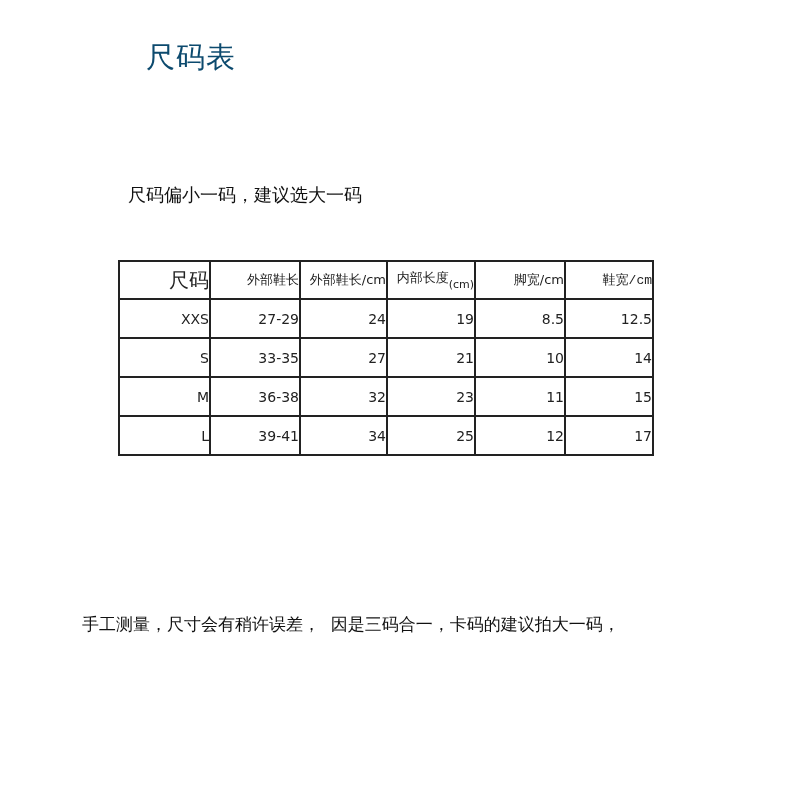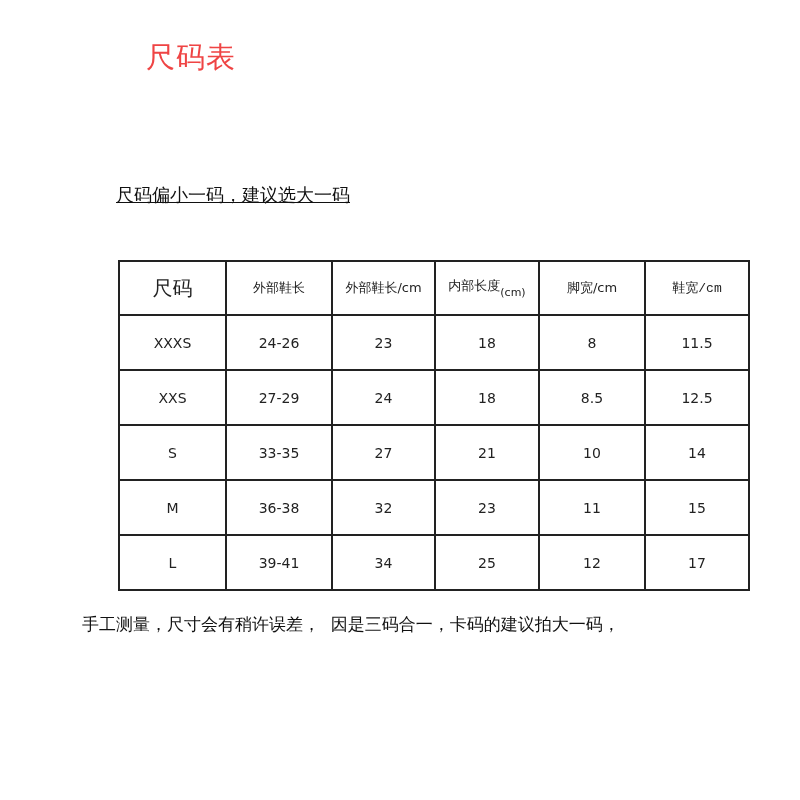--- a/index.html
+++ b/index.html
@@ -3,33 +3,33 @@
 <meta charset="utf-8">
 <style>
   html, body { margin: 0; padding: 0; }
   body {
     width: 800px; height: 800px; position: relative; overflow: hidden;
     background: #ffffff; color: #111;
     font-family: "DejaVu Sans", "Liberation Sans", sans-serif;
   }
   .title {
     position: absolute; left: 146px; top: 38px;
-    font-size: 29px; font-weight: normal; letter-spacing: 1px; color: #ef4444;
+    font-size: 29px; font-weight: normal; letter-spacing: 1px; color: #0c4a6e;
   }
   .note-top {
-    position: absolute; left: 116px; top: 183px;
-    font-size: 18px; color: #111; text-decoration: underline;
+    position: absolute; left: 128px; top: 183px;
+    font-size: 18px; color: #111;
   }
   table.size {
     position: absolute; left: 118px; top: 260px;
     border-collapse: collapse;
   }
   table.size td, table.size th {
-    border: 2px solid #222; text-align: center; font-weight: normal;
-    font-size: 14px; color: #222; padding: 8px; height: 37px;
+    border: 2px solid #222; text-align: right; font-weight: normal;
+    font-size: 14px; color: #222; padding: 0; height: 37px;
   }
   table.size th { height: 36px; font-size: 13px; }
   table.size th.big { font-size: 20px; }
   .c0 { width: 89px; } .c1 { width: 88px; } .c2 { width: 85px; }
   .c3 { width: 86px; } .c4 { width: 88px; } .c5 { width: 86px; font-family: Liberation Mono, monospace; }
   .sub { font-size: 11px; vertical-align: -6px; }
   .note-bottom {
     position: absolute; left: 82px; top: 613px;
     font-size: 17px; color: #111; white-space: pre;
   }
@@ -46,32 +46,24 @@
       <th class="c0 big">尺码</th>
       <th class="c1">外部鞋长</th>
       <th class="c2">外部鞋长/cm</th>
       <th class="c3"><span>内部长度</span><span class="sub">(cm)</span></th>
       <th class="c4">脚宽/cm</th>
       <th class="c5">鞋宽/cm</th>
     </tr>
   </thead>
   <tbody id="tbody">
       <tr>
-        <td>XXXS</td>
-        <td>24-26</td>
-        <td>23</td>
-        <td>18</td>
-        <td>8</td>
-        <td>11.5</td>
-      </tr>
-      <tr>
         <td>XXS</td>
         <td>27-29</td>
         <td>24</td>
-        <td>18</td>
+        <td>19</td>
         <td>8.5</td>
         <td>12.5</td>
       </tr>
       <tr>
         <td>S</td>
         <td>33-35</td>
         <td>27</td>
         <td>21</td>
         <td>10</td>
         <td>14</td>

